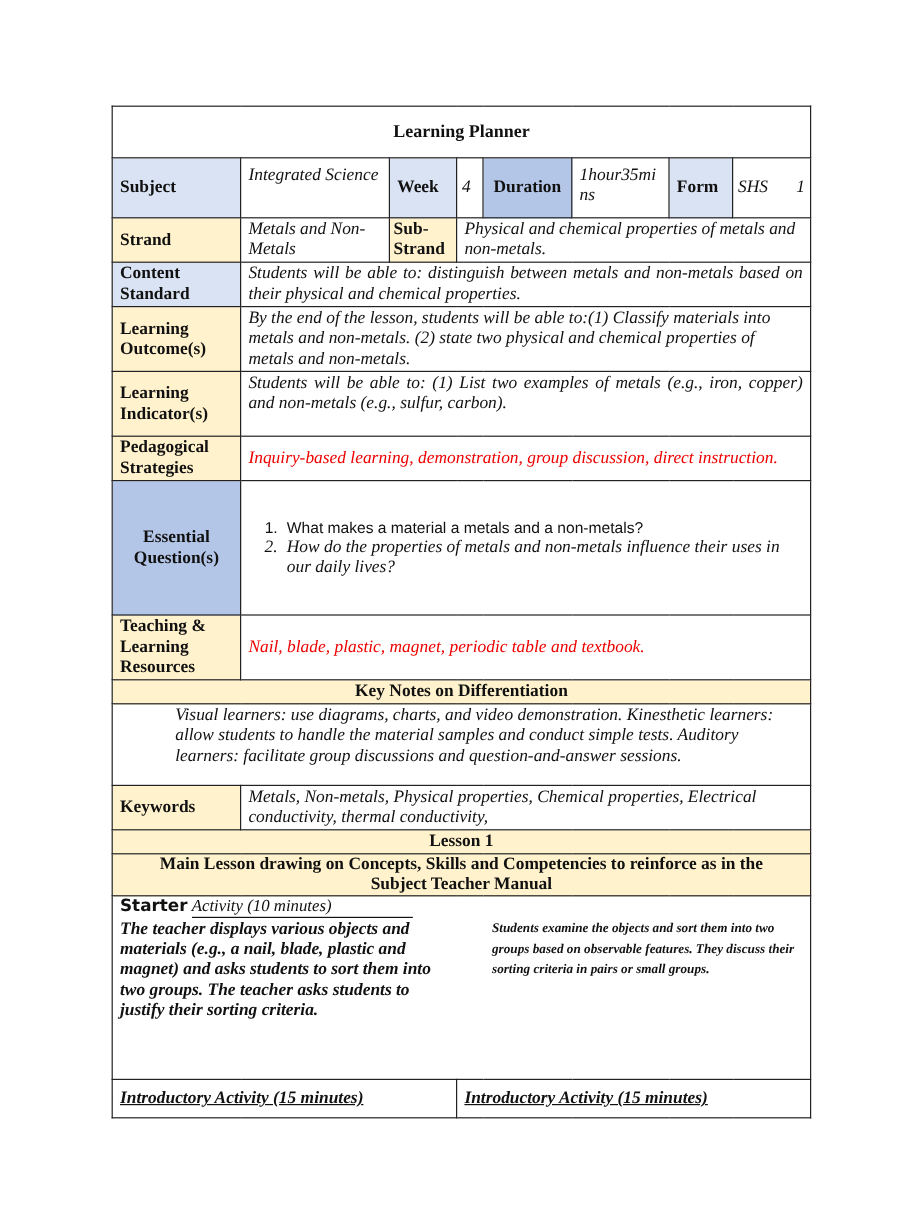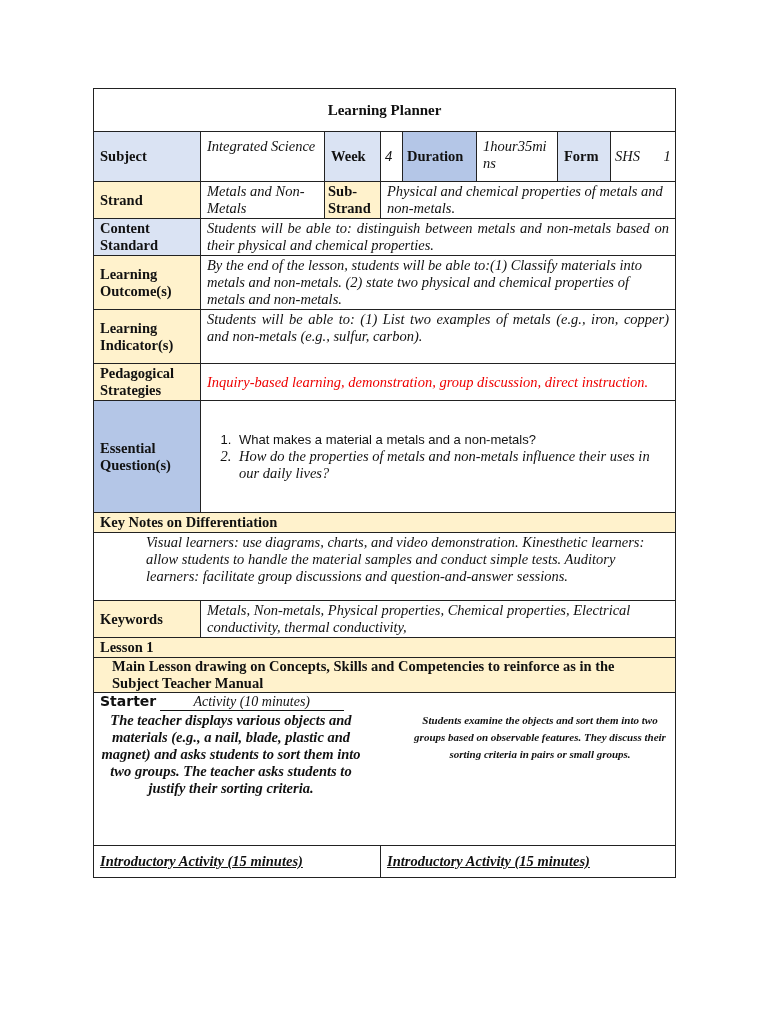--- a/index.html
+++ b/index.html
@@ -3,35 +3,35 @@
   <meta charset="utf-8">
   <style>
     html, body { margin: 0; padding: 0; background: #ffffff; }
     body { width: 768px; height: 1024px; position: relative; font-family: "Liberation Serif", serif; color: #111; overflow: hidden; }
     .page { position: absolute; left: 93px; top: 88px; width: 582px; }
     table { border-collapse: collapse; width: 582px; table-layout: fixed; }
     td { border: 1.3px solid #222; padding: 1px 6px; vertical-align: middle; font-size: 14.5px; line-height: 17px; }
     .title { text-align: center; font-weight: bold; font-size: 15px; height: 38px; }
     .lbl { font-weight: bold; font-size: 14.5px; margin-top: 28px; }
     .blue { background: #dae3f3; }
-    .blue2 { background: #b4c6e7; }
+    .blue2 { background: #b4c6e7; text-align: center; }
     .yel { background: #fff2cc; }
     .it { font-style: italic; }
     .justl { text-align: justify; }
     .red { color: #ee0000; }
-    .center { text-align: left; }
+    .center { text-align: center; }
     .vtop { vertical-align: top; }
     ol { margin: 0; padding-left: 28px; }
     ol li { padding-left: 4px; }
     .sans { font-family: "Liberation Sans", sans-serif; font-size: 13px; font-style: normal; }
     .diff { padding: 0 6px 0 52px; }
     .bolditalic { font-weight: bold; font-style: italic; }
     .u { text-decoration: underline; margin-top: 17px; }
     .starter-word { font-family: "DejaVu Sans", sans-serif; font-weight: bold; font-size: 14px; }
-    .act-cell { padding: 0; vertical-align: top; text-align: center; }
+    .act-cell { padding: 0; vertical-align: top; }
     .act-wrap { position: relative; height: 152px; }
     .act-head { position: absolute; left: 6px; top: 0px; font-size: 14px; }
     .act-left { position: absolute; left: 6px; top: 19px; width: 262px; font-weight: bold; font-style: italic; font-size: 14.5px; line-height: 17px; }
     .act-right { position: absolute; left: 316px; top: 19px; width: 260px; font-weight: bold; font-style: italic; font-size: 11px; line-height: 17px; }
     .act-head .u-line { display: inline-block; border-bottom: 1px solid #111; width: 184px; font-style: italic; }
   </style>
 </head>
 <body>
 
 <div class="page">
@@ -93,20 +93,24 @@
     <tr style="height:112px">
       <td class="lbl blue2">Essential Question(s)</td>
       <td colspan="7">
         <ol>
           <li class="sans">What makes a material a metals and a non-metals?</li>
           <li class="it">How do the properties of metals and non-metals influence their uses in our daily lives?</li>
         </ol>
       </td>
     </tr>
 
+    <tr style="height:50px">
+      <td class="lbl yel">Teaching &amp; Learning Resources</td>
+      <td colspan="7" class="it red">Nail, blade, plastic, magnet, periodic table and textbook.</td>
+    </tr>
 
     <tr style="height:20px">
       <td colspan="8" class="lbl yel center">Key Notes on Differentiation</td>
     </tr>
 
     <tr style="height:68px">
       <td colspan="8" class="it diff vtop" style="padding-top:1px">Visual learners: use diagrams, charts, and video demonstration.  Kinesthetic learners: allow students to handle the material samples and conduct simple tests. Auditory learners: facilitate group discussions and question-and-answer sessions.</td>
     </tr>
 
     <tr style="height:34px">

